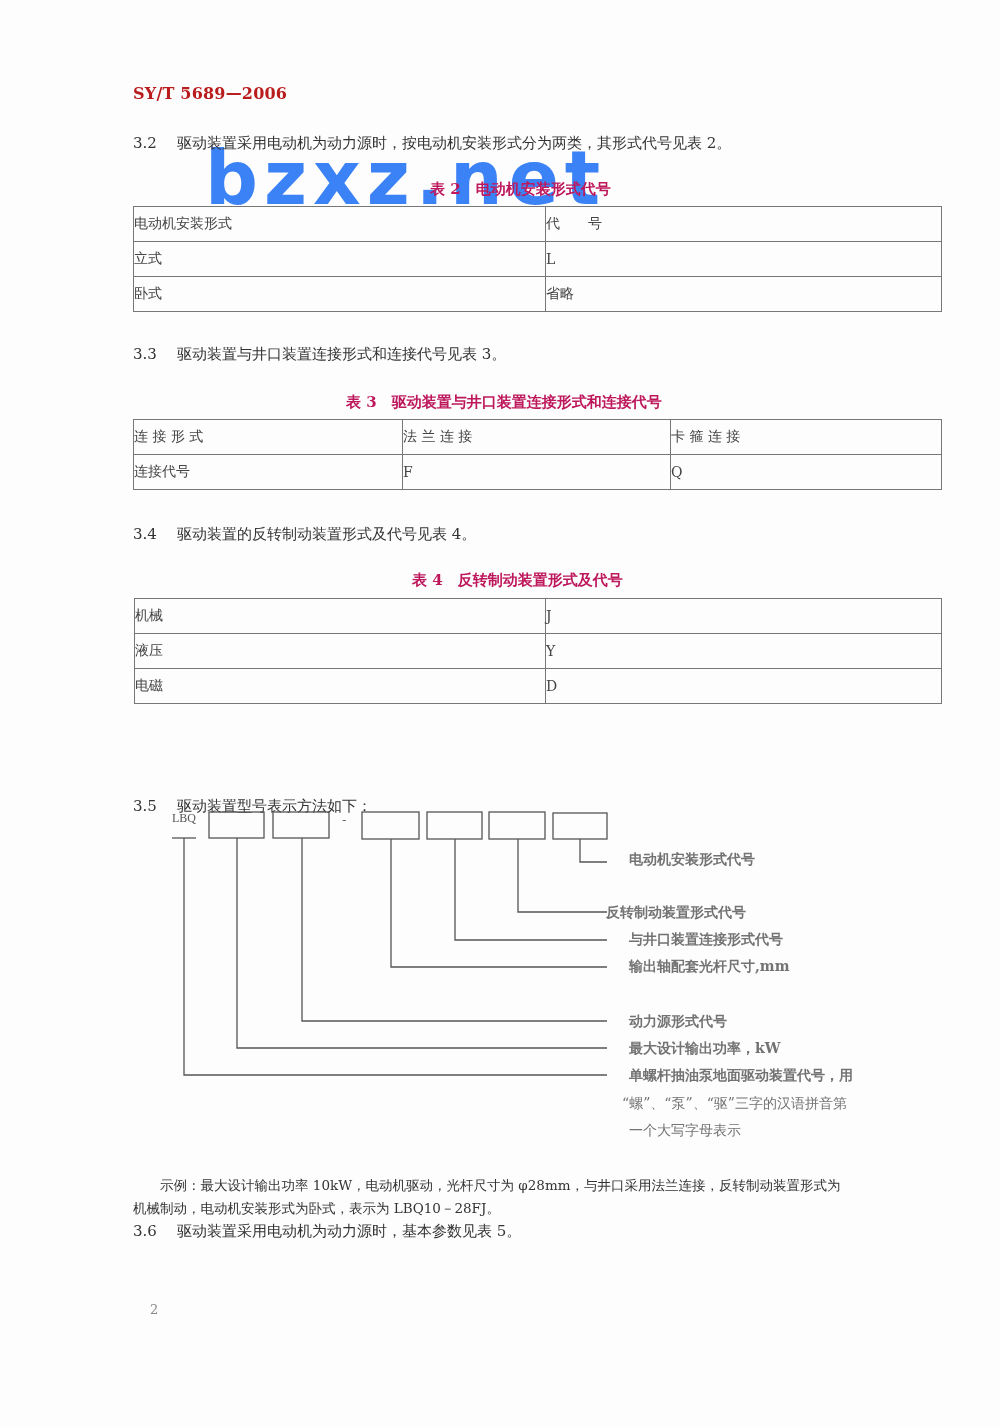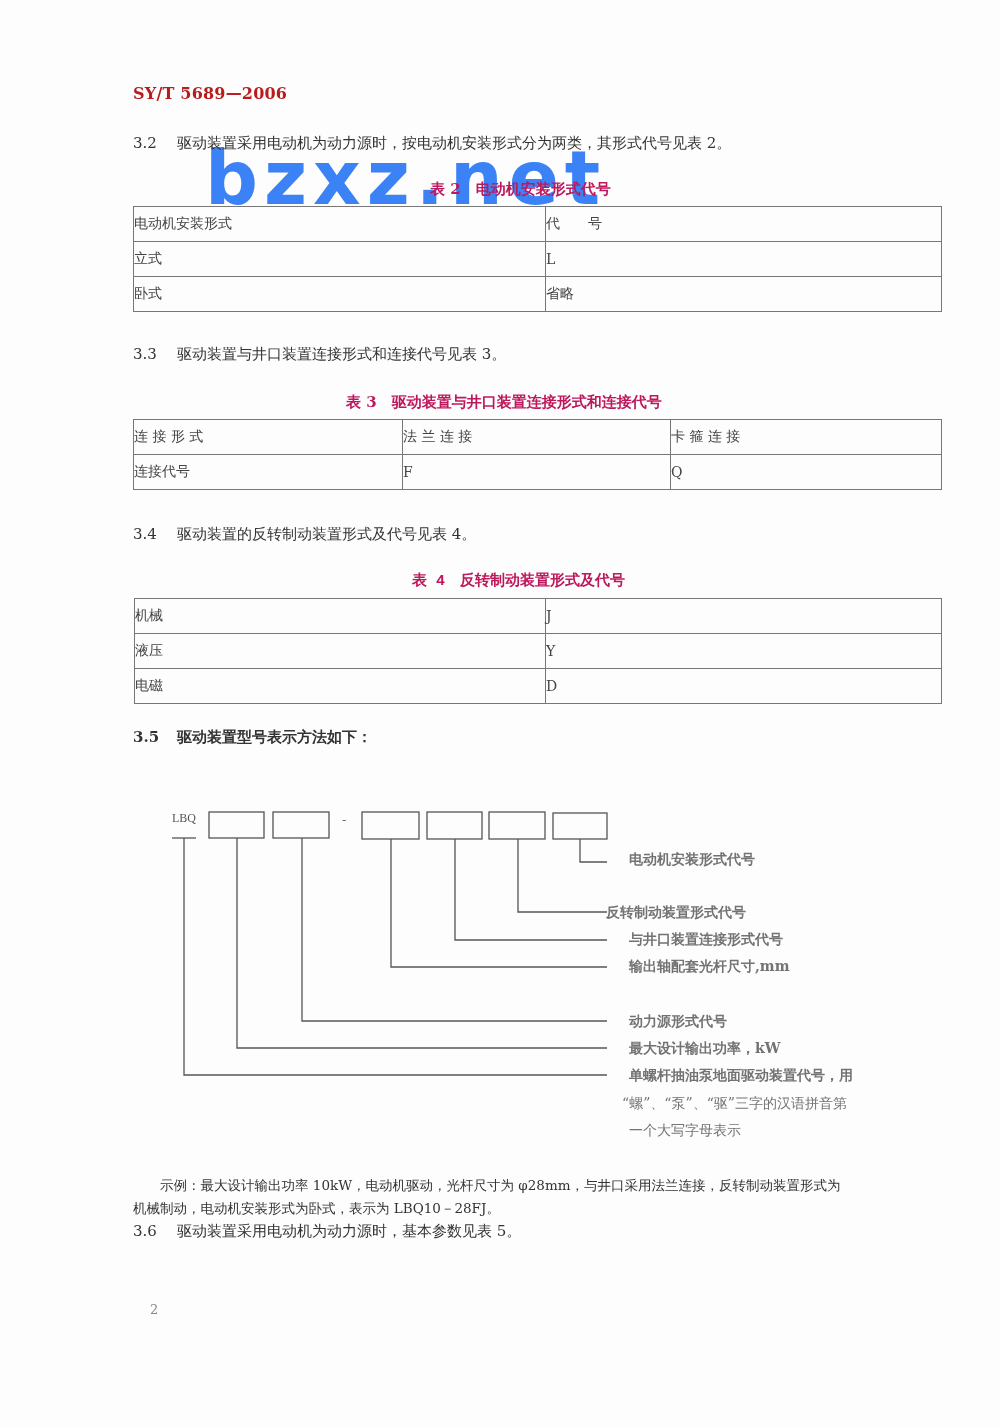--- a/index.html
+++ b/index.html
@@ -91,21 +91,21 @@
     <td>F</td>
     <td>Q</td>
   </tr>
 </tbody>
   </table>
 
 <div class="abs para" style="left:133px; top:525px;">
   <span class="sec-num">3.4</span><span>驱动装置的反转制动装置形式及代号见表 4。</span>
 </div>
 
-<div class="abs caption" style="left:412px; top:571px;font-family:Liberation Mono, monospace;">表 4　反转制动装置形式及代号</div>
+<div class="abs caption" style="left:412px; top:571px;">表 4　反转制动装置形式及代号</div>
 
 <table class="doc-table" style="left:134px; top:598px; width:807px;">
   <colgroup>
       <col style="width:411px">
       <col style="width:396px">
     </colgroup>
   <tbody>
   <tr>
     <td>机械</td>
     <td>J</td>
@@ -114,21 +114,21 @@
     <td>液压</td>
     <td>Y</td>
   </tr>
   <tr>
     <td>电磁</td>
     <td>D</td>
   </tr>
 </tbody>
   </table>
 
-<div class="abs para" style="left:133px; top:728px;font-weight:bold;">
+<div class="abs para" style="left:133px; top:797px;">
   <span class="sec-num">3.5</span><span>驱动装置型号表示方法如下：</span>
 </div>
 
 <div class="abs lbq">LBQ</div>
 <div class="abs dash">-</div>
 
 <svg class="diagram" xmlns="http://www.w3.org/2000/svg">
   <g stroke="#555" stroke-width="1.3" fill="none">
     <line x1="172" y1="838" x2="196" y2="838"></line>
     <rect x="209" y="812" width="55" height="26"></rect>

